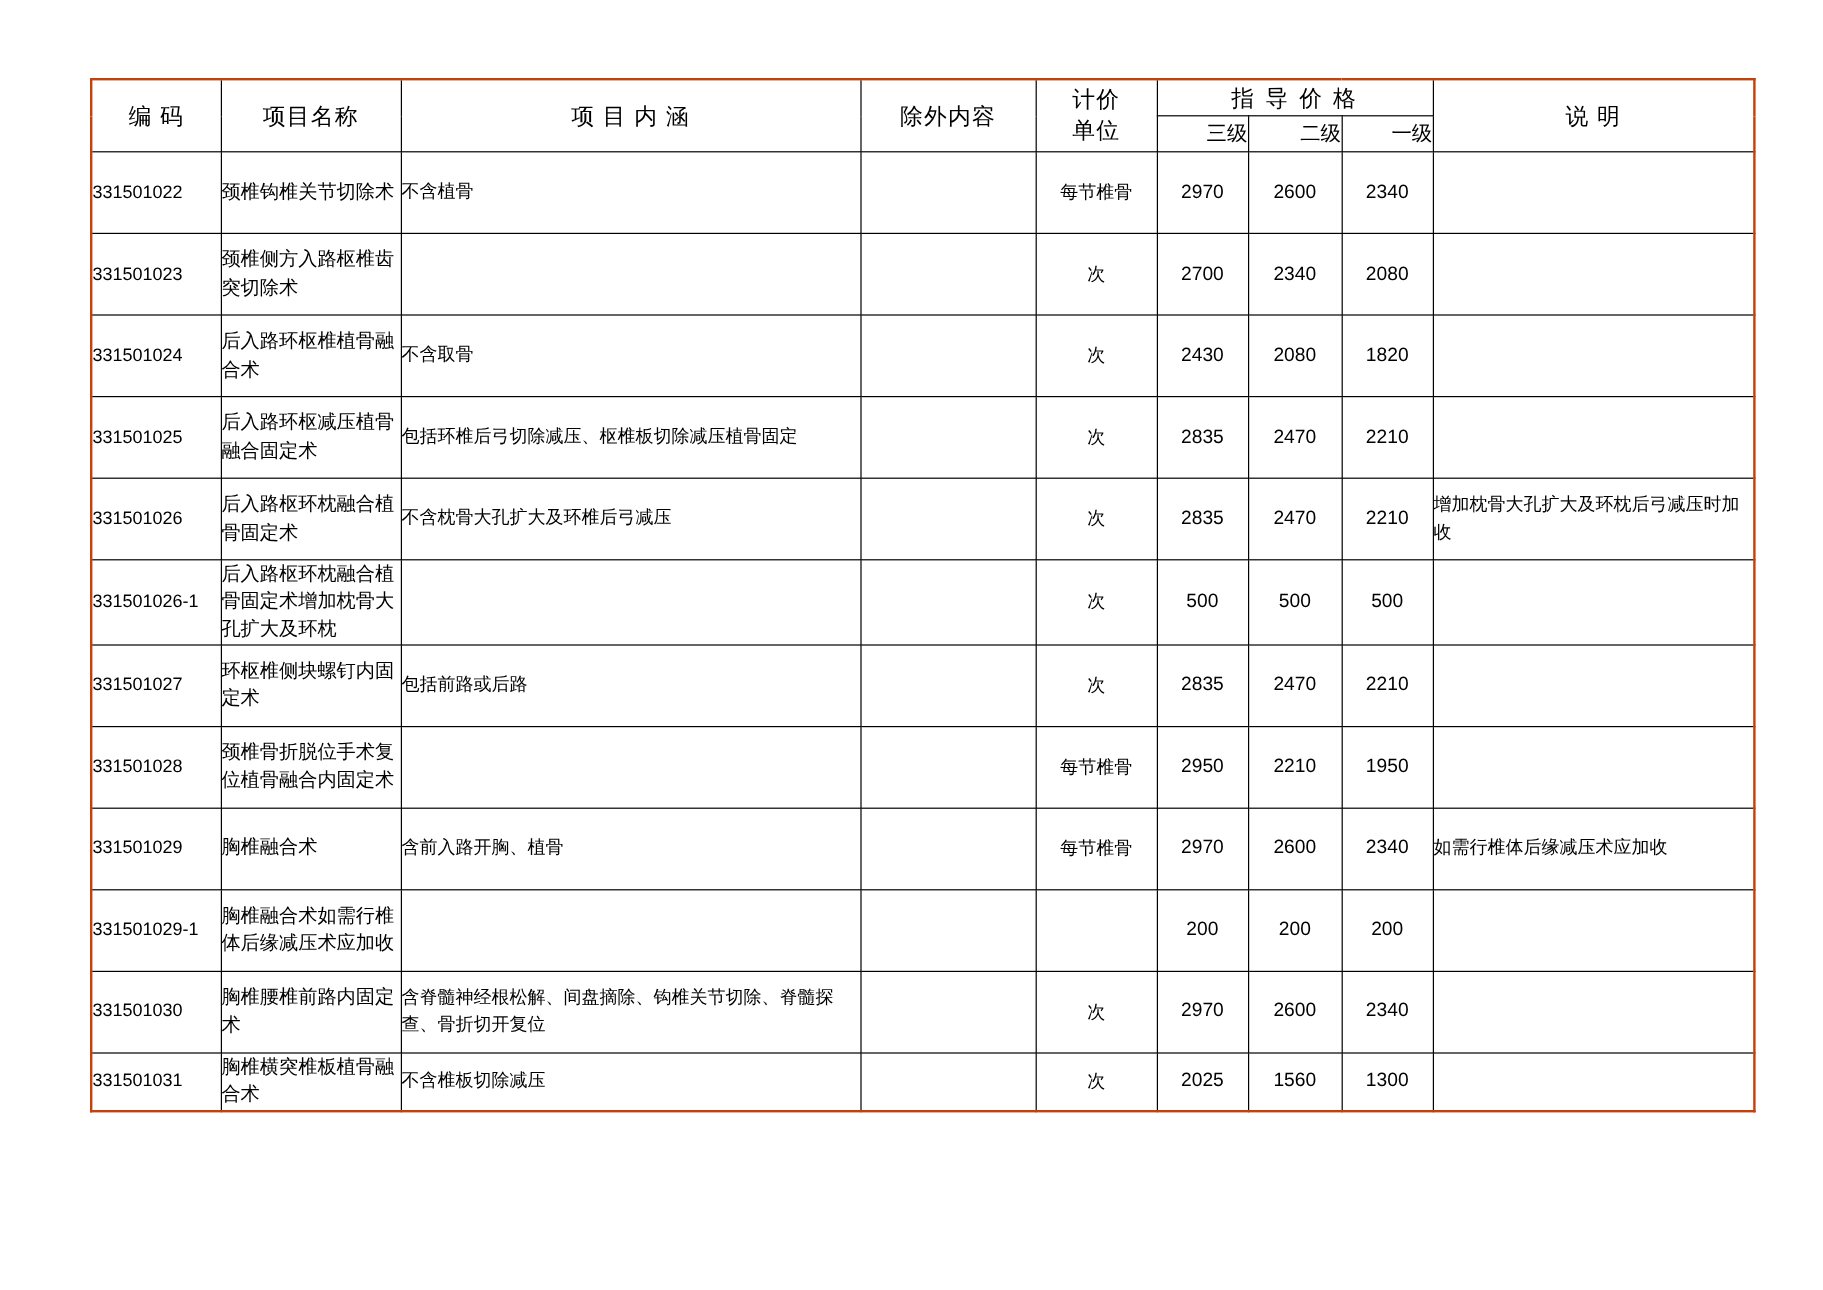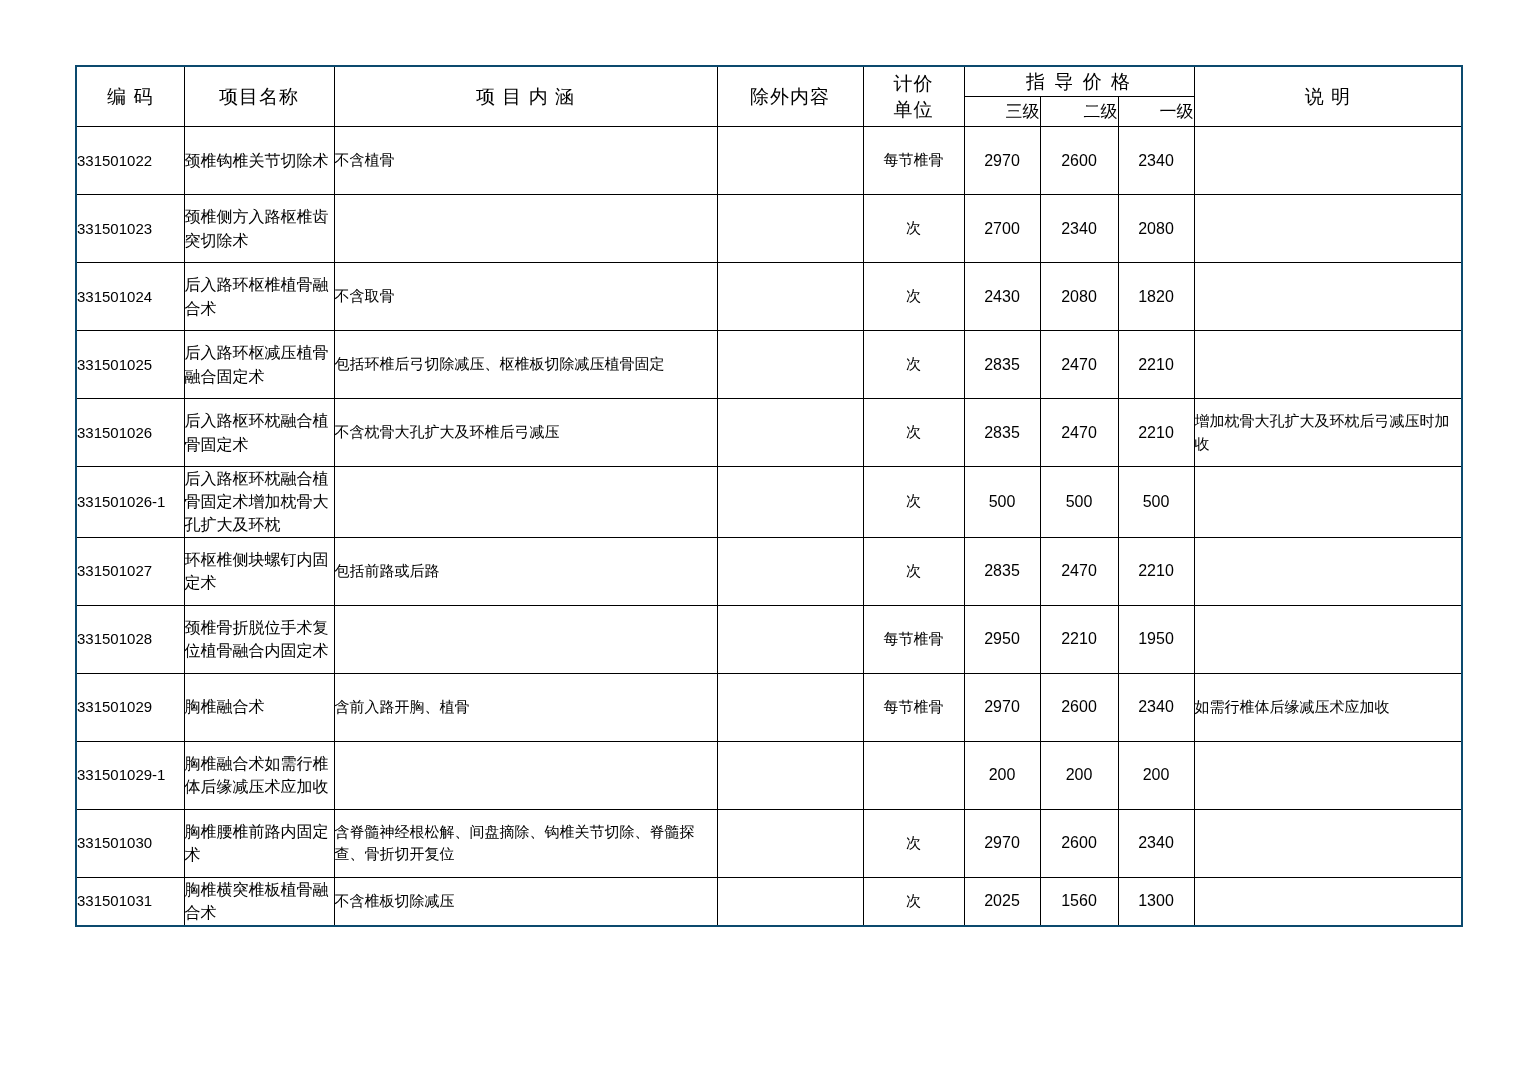--- a/index.html
+++ b/index.html
@@ -17,21 +17,21 @@
   .page {
     position: absolute;
     left: 75px;
     top: 65px;
     width: 1370px;
   }
   table.price-table {
     border-collapse: collapse;
     table-layout: fixed;
     width: 1370px;
-    border: 2px solid #0c4a6e;
+    border: 2px solid #c2410c;
   }
   table.price-table td, table.price-table th {
     border: 1px solid #000;
     padding: 0;
     vertical-align: middle;
     font-weight: normal;
   }
   
   .hdr-cell {
     text-align: center;

